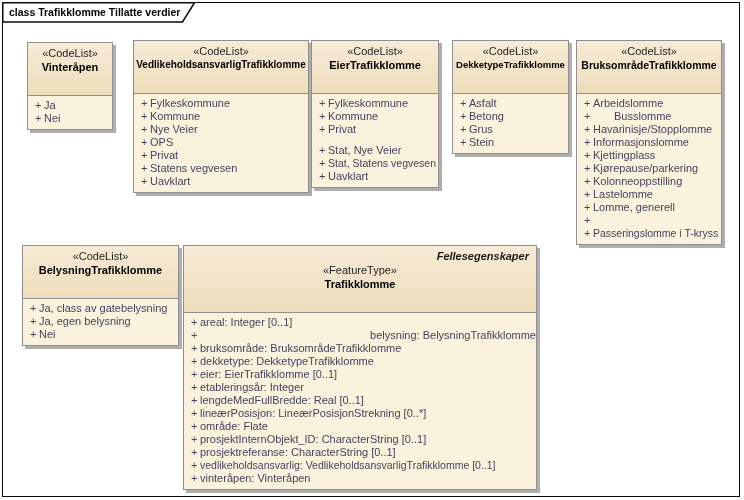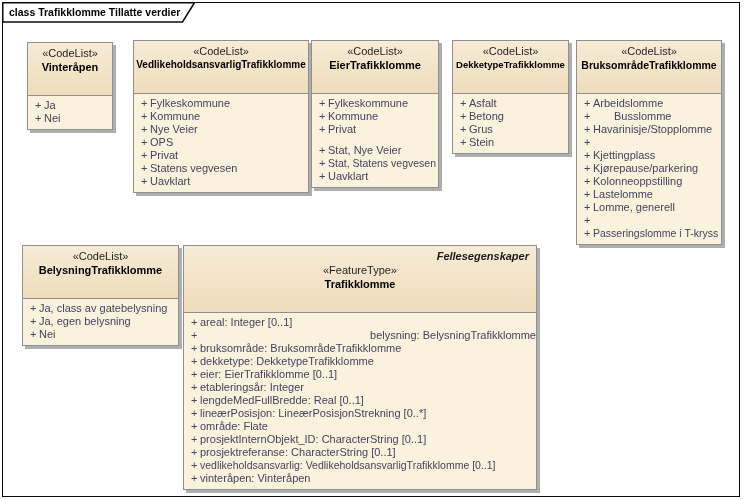--- a/index.html
+++ b/index.html
@@ -213,20 +213,21 @@
       <div class="attr-row">
         <span class="attr-plus">+</span>
         <span class="attr-text fit" style="letter-spacing: 0px; padding-left: 21px;">Busslomme</span>
       </div>
       <div class="attr-row">
         <span class="attr-plus">+</span>
         <span class="attr-text fit" style="letter-spacing: 0px;">Havarinisje/Stopplomme</span>
       </div>
       <div class="attr-row">
         <span class="attr-plus">+</span>
+        <span class="attr-text fit" style="letter-spacing: 0px;">Informasjonslomme</span>
       </div>
       <div class="attr-row">
         <span class="attr-plus">+</span>
         <span class="attr-text fit" style="letter-spacing: 0px;">Kjettingplass</span>
       </div>
       <div class="attr-row">
         <span class="attr-plus">+</span>
         <span class="attr-text fit" style="letter-spacing: 0px;">Kjørepause/parkering</span>
       </div>
       <div class="attr-row">

